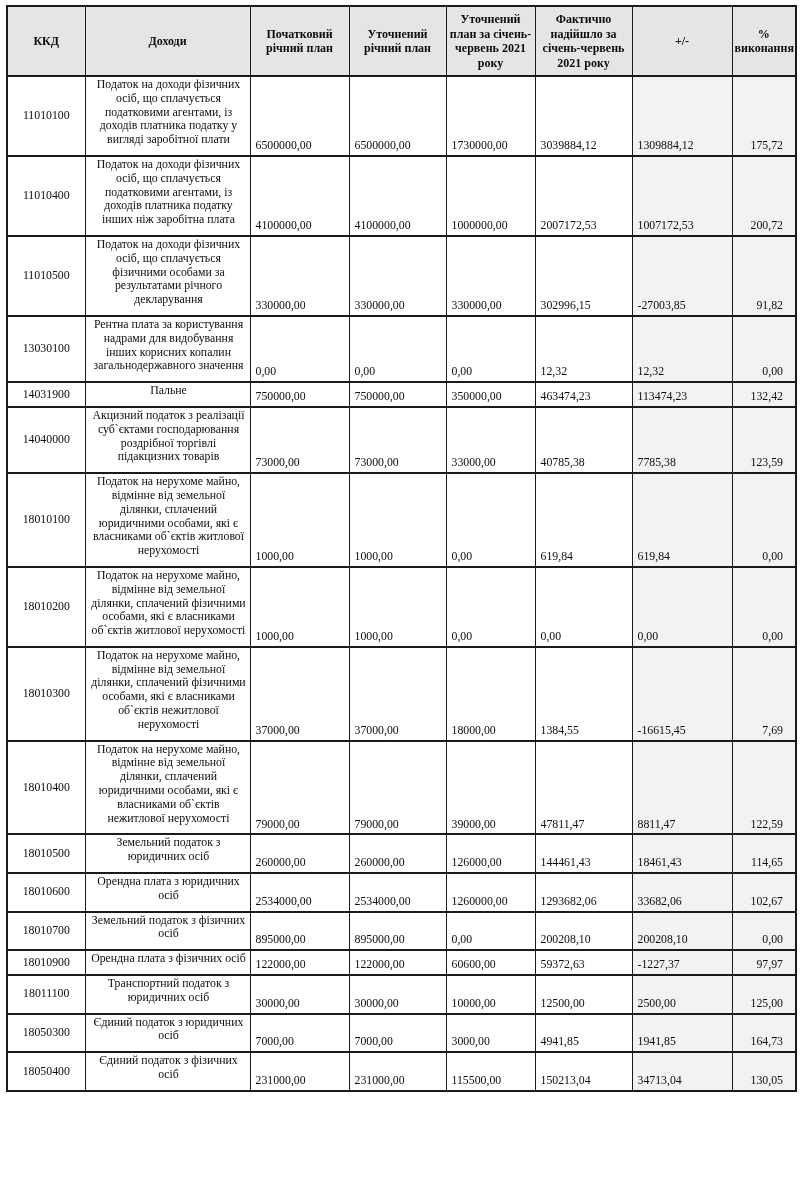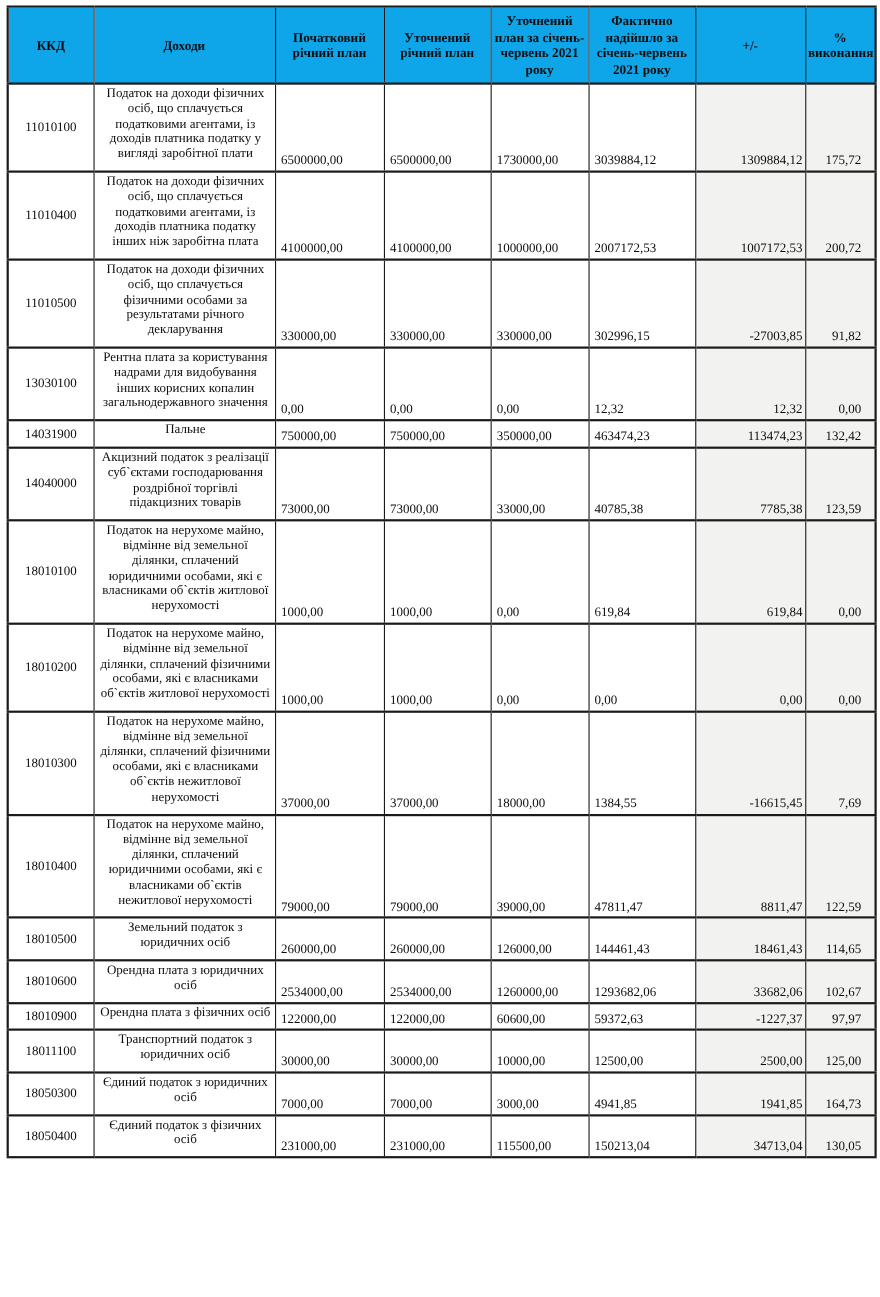--- a/index.html
+++ b/index.html
@@ -30,21 +30,21 @@
     border-bottom: 2px solid #1a1a1a;
     overflow: hidden;
   }
   .budget th {
     font-size: 12px;
     font-weight: bold;
     line-height: 14.5px;
     text-align: center;
     vertical-align: middle;
     padding: 5px 2px;
-    background: #0ea5e9;
+    background: #e5e5e5;
   }
   .budget td {
     font-size: 11.8px;
     line-height: 13.8px;
   }
   td.code {
     text-align: center;
     vertical-align: middle;
     padding: 1px 2px;
   }
@@ -54,21 +54,20 @@
     padding: 1px 2px 8px 4px;
   }
   td.num {
     text-align: left;
     vertical-align: bottom;
     padding: 1px 2px 2px 5px;
     white-space: nowrap;
   }
   td.delta, td.pct {
     background: #f2f2f0;
-    text-align: right;
   }
   td.pct {
     text-align: right;
     vertical-align: bottom;
     padding: 1px 12px 2px 2px;
     white-space: nowrap;
     margin-top: 33px;
   }
 </style>
 </head>
@@ -213,20 +212,30 @@
     <td class="code">18010600</td>
     <td class="name">Орендна плата з юридичних осіб</td>
     <td class="num">2534000,00</td>
     <td class="num">2534000,00</td>
     <td class="num">1260000,00</td>
     <td class="num">1293682,06</td>
     <td class="num delta">33682,06</td>
     <td class="pct">102,67</td>
   </tr>
         <tr>
+    <td class="code">18010700</td>
+    <td class="name">Земельний податок з фізичних осіб</td>
+    <td class="num">895000,00</td>
+    <td class="num">895000,00</td>
+    <td class="num">0,00</td>
+    <td class="num">200208,10</td>
+    <td class="num delta">200208,10</td>
+    <td class="pct">0,00</td>
+  </tr>
+        <tr>
     <td class="code">18010900</td>
     <td class="name">Орендна плата з фізичних осіб</td>
     <td class="num">122000,00</td>
     <td class="num">122000,00</td>
     <td class="num">60600,00</td>
     <td class="num">59372,63</td>
     <td class="num delta">-1227,37</td>
     <td class="pct">97,97</td>
   </tr>
         <tr>

